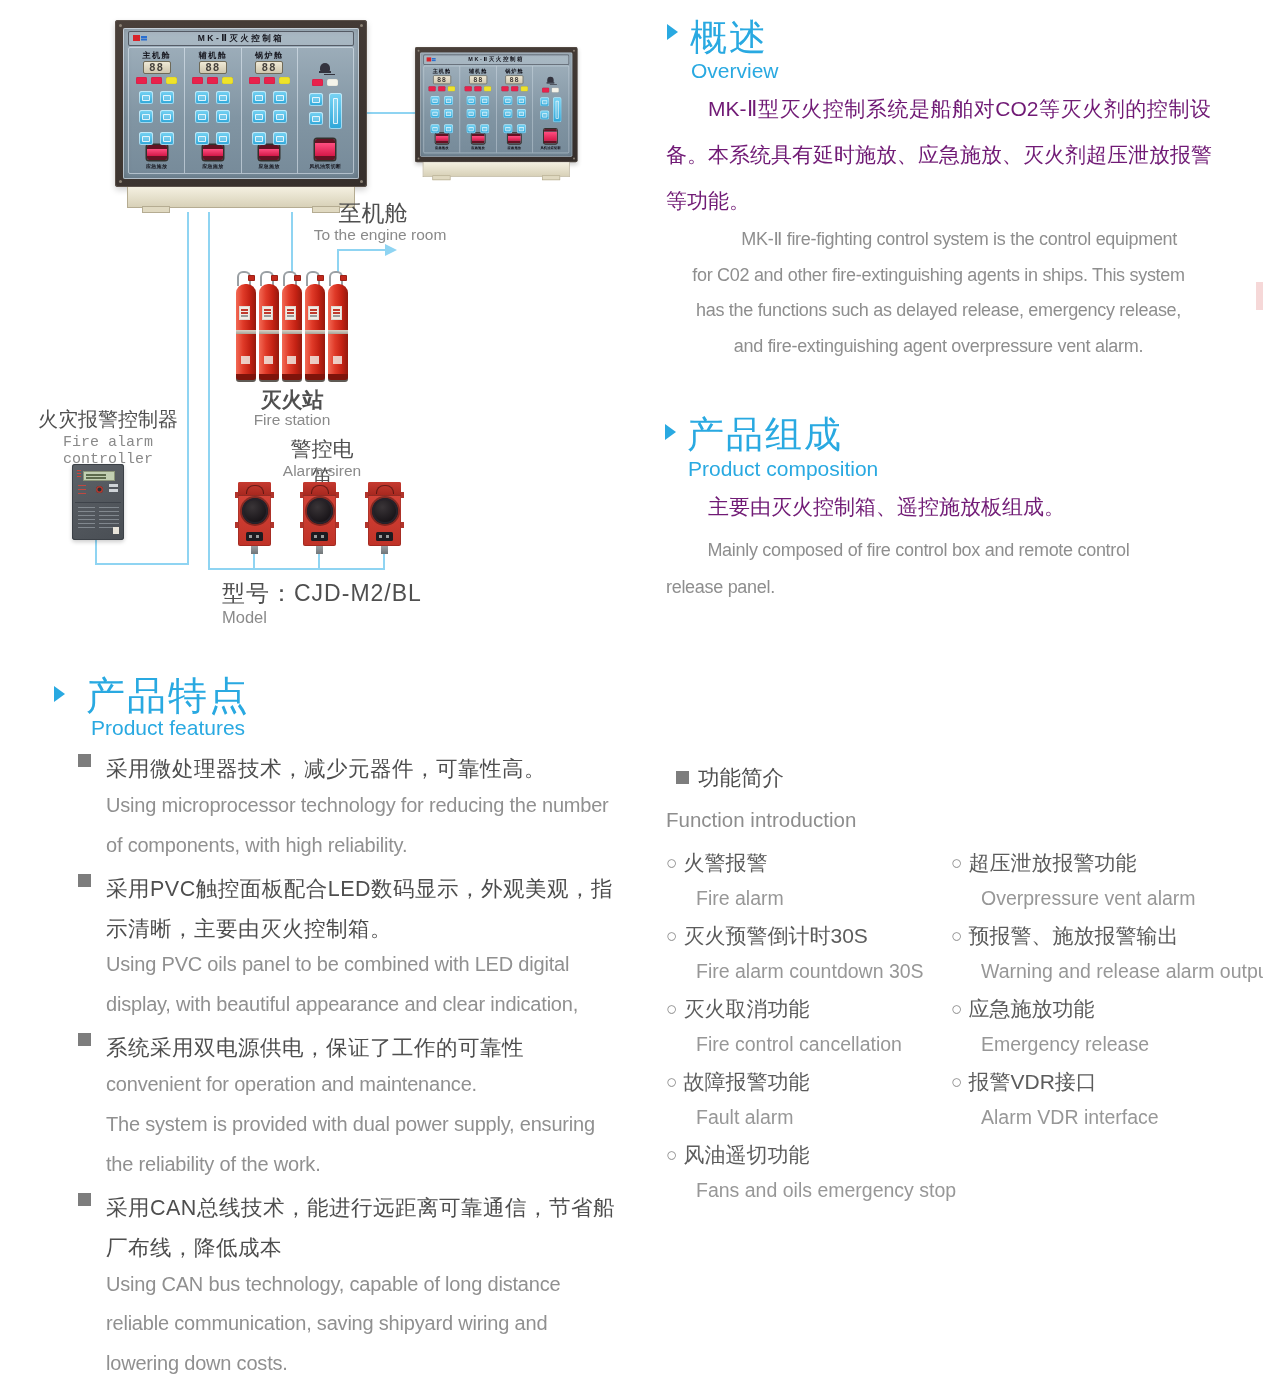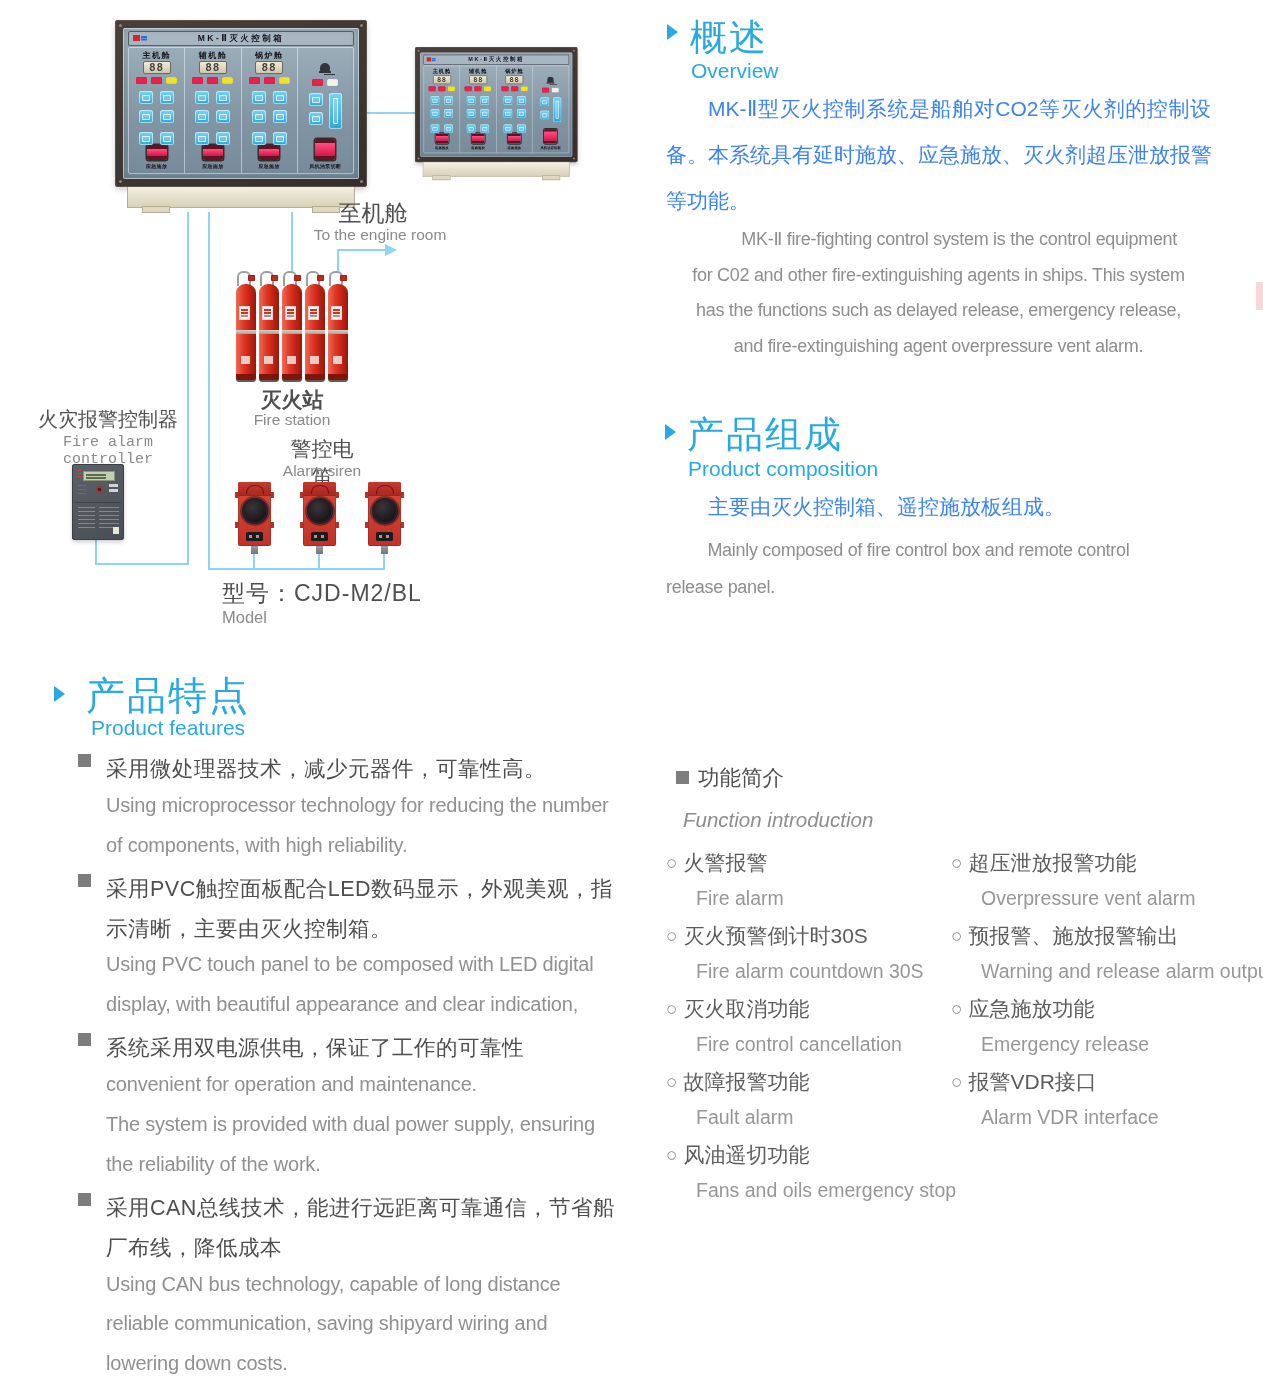--- a/index.html
+++ b/index.html
@@ -17,21 +17,21 @@
   .pc-marker{left:665px;top:424px;}
   .pc-zh{left:687px;top:410px;font-size:37px;}
   .pc-en{left:688px;top:457px;font-size:21px;}
   .pf-marker{left:54px;top:686px;}
   .pf-zh{left:86px;top:669px;font-size:39px;}
   .pf-en{left:91px;top:716px;font-size:21px;}
 
   
   .para{position:absolute;width:545px;}
   .para .jline{white-space:nowrap;}
-  .zh-para{color:#3b82f6;font-size:21px;}
+  .zh-para{color:#701a75;font-size:21px;}
   .zh-para .jline{text-align:justify;text-align-last:justify;}
   .zh-para .jline.first{text-indent:2em;}
   .zh-para .jline.last{text-align-last:left;}
   .en-para{color:#8e8e8e;font-size:18px;letter-spacing:-0.3px;}
   .en-para .jline.first{text-indent:2.3em;}
   .ov-pzh{left:666px;top:86px;}  .ov-pzh .jline{line-height:46px;}
   .ov-pen{left:666px;top:222px;text-align:center;} .ov-pen .jline{line-height:35.5px;}
   .pc-pzh{left:666px;top:487px;} .pc-pzh .jline{line-height:40px;}
   .pc-pen{left:666px;top:532px;} .pc-pen .jline{line-height:36.5px;}
 
@@ -40,21 +40,21 @@
   .f-line{height:39.9px;display:flex;white-space:nowrap;}
   .f-sq{width:13px;height:13px;background:#7d7d7d;margin-right:15px;flex:none;}
   .f-line.cont{padding-left:28px;}
   .f-zh{font-size:21.5px;color:#4e4e4e;letter-spacing:0.5px;}
   .f-en{font-size:20px;color:#909090;letter-spacing:-0.2px;}
 
   
   #func-header{position:absolute;left:676px;top:763px;display:flex;align-items:center;}
   #func-header .f-sq{margin-right:9px;}
   #func-header span{font-size:21.5px;color:#4f4f4f;}
-  #func-intro{position:absolute;left:683px;top:808px;font-size:20.5px;color:#8d8d8d;font-style:italic;}
+  #func-intro{position:absolute;left:666px;top:808px;font-size:20.5px;color:#8d8d8d;}
   .func-col{position:absolute;top:850px;}
   #func-left{left:666px;width:285px;}
   #func-right{left:951px;width:305px;}
   .fn-item{height:73px;}
   .fn-zh{display:flex;align-items:center;font-size:21px;color:#5c5c5c;line-height:26px;white-space:nowrap;}
   .fn-circle{font-size:19px;color:#8f8f8f;margin-right:6px;}
   .fn-en{margin-top:11px;padding-left:30px;font-size:19.5px;color:#979797;white-space:nowrap;}
 
   
   .hline,.vline{position:absolute;background:#8fd4f2;}
@@ -550,21 +550,21 @@
         <span class="f-en">of components, with high reliability.</span>
       </div>
       <div class="f-line">
         <div class="f-sq"></div>
         <span class="f-zh">采用PVC触控面板配合LED数码显示，外观美观，指</span>
       </div>
       <div class="f-line cont">
         <span class="f-zh">示清晰，主要由灭火控制箱。</span>
       </div>
       <div class="f-line cont">
-        <span class="f-en">Using PVC touch panel to be composed with LED digital</span>
+        <span class="f-en">Using PVC oils panel to be combined with LED digital</span>
       </div>
       <div class="f-line cont">
         <span class="f-en">display, with beautiful appearance and clear indication,</span>
       </div>
       <div class="f-line">
         <div class="f-sq"></div>
         <span class="f-zh">系统采用双电源供电，保证了工作的可靠性</span>
       </div>
       <div class="f-line cont">
         <span class="f-en">convenient for operation and maintenance.</span>

